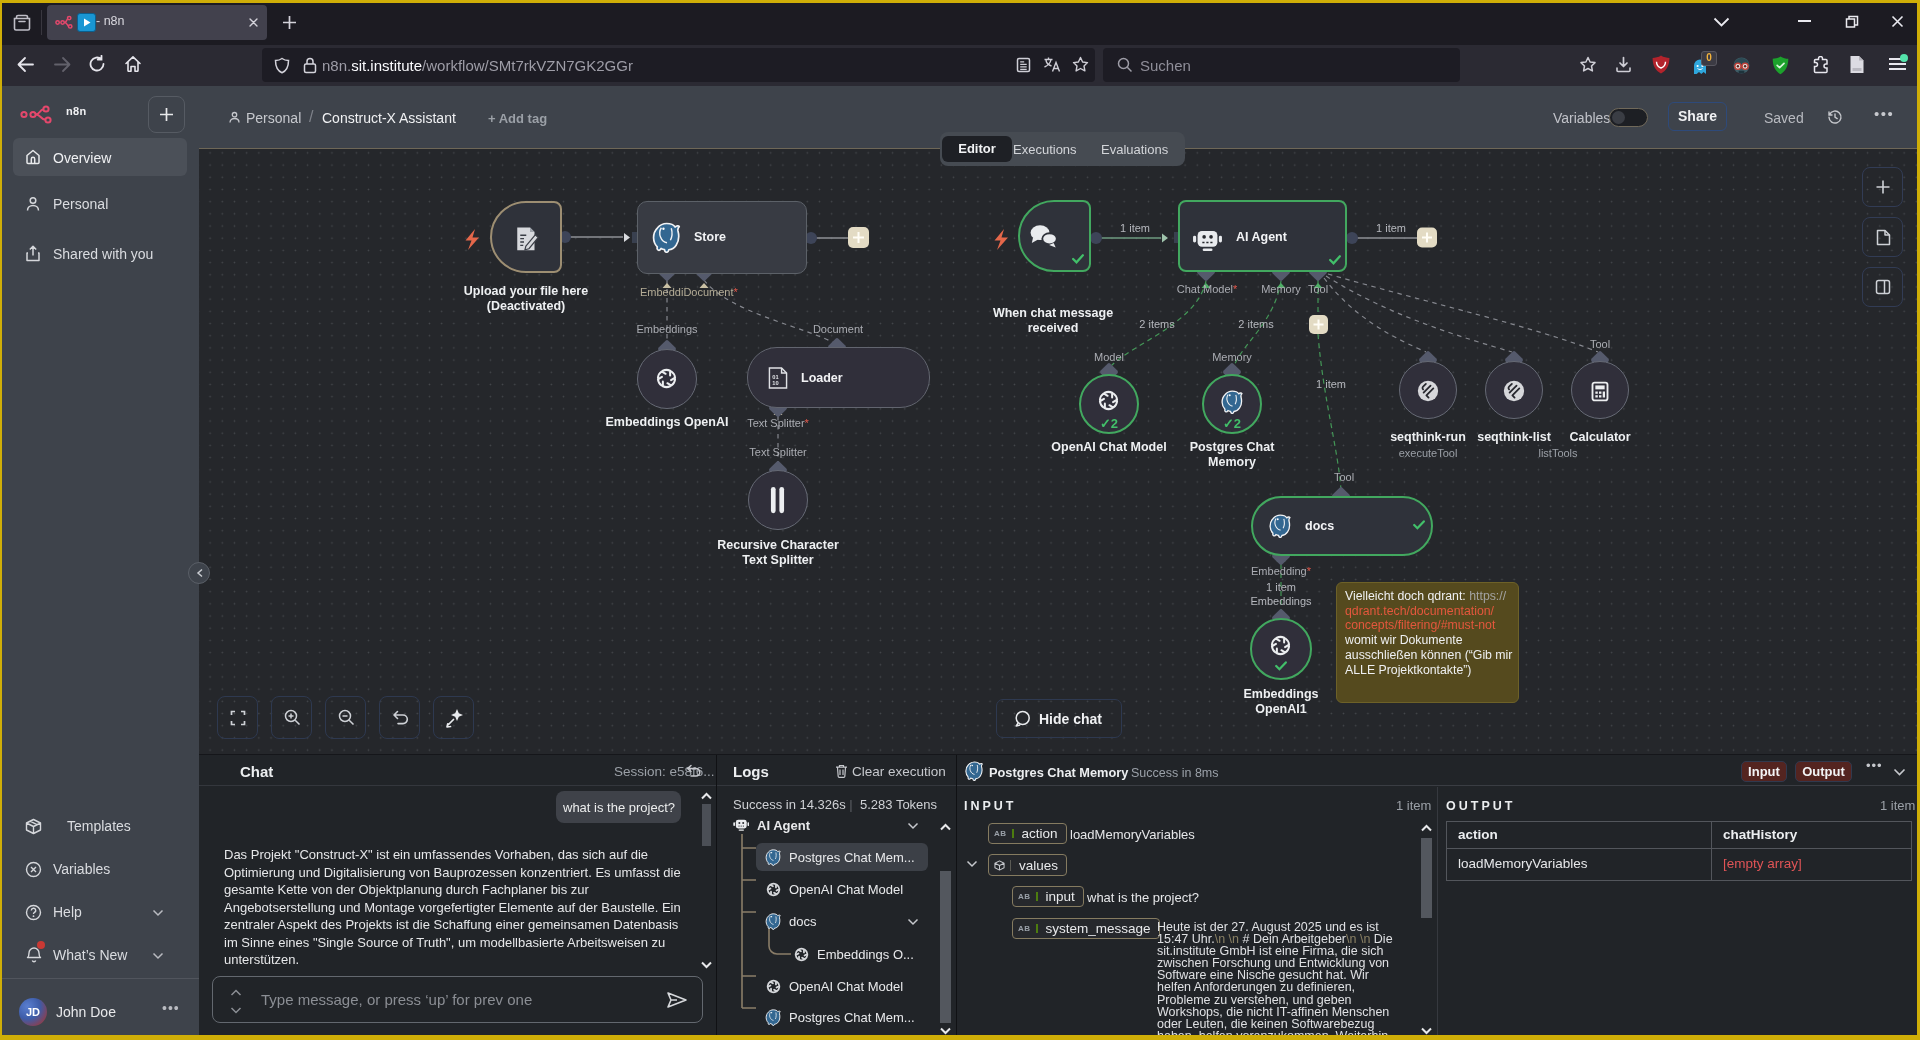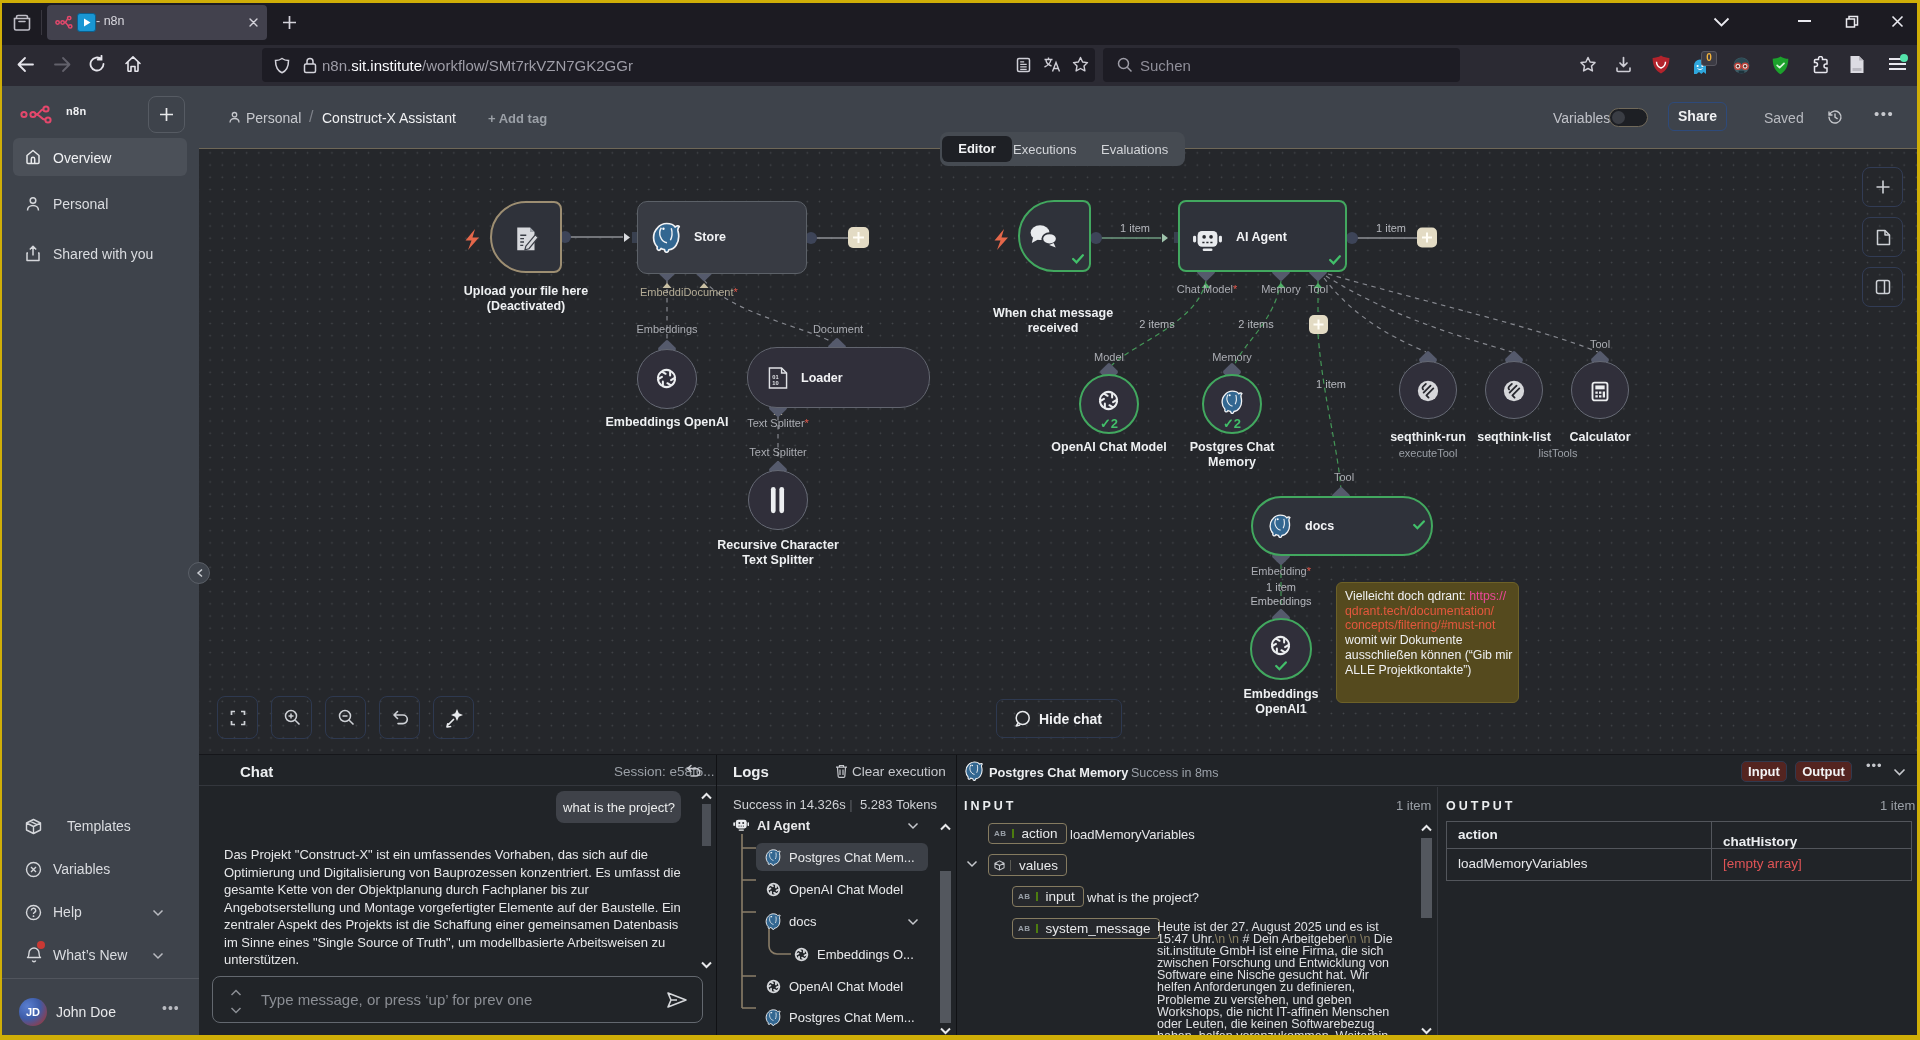--- a/index.html
+++ b/index.html
@@ -564,21 +564,21 @@
 <div class="ab" style="left:1428px;top:447px;transform:translateX(-50%);color:#9ba0a7;font-size:11px;">executeTool</div>
 <div class="ab nodelabel" style="left:1514px;top:430px;transform:translateX(-50%);">seqthink-list</div>
 <div class="ab" style="left:1514px;top:447px;transform:translateX(-50%);color:#9ba0a7;font-size:11px;margin-left:44px;">listTools</div>
 <div class="ab nodelabel" style="left:1600px;top:430px;transform:translateX(-50%);">Calculator</div>
 <div class="ab portlabel" style="left:1281px;top:565px;transform:translateX(-50%);">Embedding<span style="color:#e4574a">*</span></div>
 <div class="ab itemslabel" style="left:1281px;top:581px;transform:translateX(-50%);">1 item</div>
 <div class="ab itemslabel" style="left:1281px;top:595px;transform:translateX(-50%);">Embeddings</div>
 <div class="ab nodelabel" style="left:1281px;top:687px;transform:translateX(-50%);">Embeddings<br>OpenAI1</div>
 
 <div class="ab" style="left:1336px;top:582px;width:183px;height:121px;background:#554a1e;border:1px solid #6d6128;border-radius:6px;box-sizing:border-box;"></div>
-<div class="ab" style="left:1345px;top:589px;width:176px;font-size:12.3px;line-height:14.7px;color:#eff0f2;white-space:nowrap;overflow:hidden;">Vielleicht doch qdrant: <span style="color:#ec4899">https://</span><br><span style="color:#e4573d">qdrant.tech/documentation/<br>concepts/filtering/#must-not</span><br>womit wir Dokumente<br>ausschließen können (“Gib mir<br>ALLE Projektkontakte”)</div>
+<div class="ab" style="left:1345px;top:589px;width:176px;font-size:12.3px;line-height:14.7px;color:#eff0f2;white-space:nowrap;overflow:hidden;">Vielleicht doch qdrant: <span style="color:#a3a3a3">https://</span><br><span style="color:#e4573d">qdrant.tech/documentation/<br>concepts/filtering/#must-not</span><br>womit wir Dokumente<br>ausschließen können (“Gib mir<br>ALLE Projektkontakte”)</div>
 
 <div class="ab" id="panels"></div>
 <div class="ab" style="left:199px;top:754px;width:1719px;height:1px;background:#15161a;"></div>
 <div class="ab" style="left:716px;top:755px;width:1px;height:280px;background:#101114;"></div>
 <div class="ab" style="left:956px;top:755px;width:1px;height:280px;background:#101114;"></div>
 
 <div class="ab phead" style="left:199px;width:517px;"></div>
 <div class="ab ptitle" style="left:240px;top:763px;">Chat</div>
 <div class="ab dim" style="left:570px;top:764px;font-size:13.5px;margin-left:44px;">Session: e58f6...</div>
 <svg class="ab" style="left:686px;top:764px" width="15" height="14" viewBox="0 0 15 14">
@@ -715,21 +715,21 @@
     </svg>
 <div class="ab" style="left:1421px;top:838px;width:11px;height:80px;background:#53575e;"></div>
 <svg class="ab" style="left:1420px;top:1026px" width="13" height="10" viewBox="0 0 13 10">
       <path d="M2 2.5 L6.5 7 L11 2.5" stroke="#e8e9eb" stroke-width="2" fill="none"></path>
     </svg>
 
 <div class="ab" style="left:1446px;top:821px;width:466px;height:60px;border:1px solid #53565c;box-sizing:border-box;">
   <div style="position:absolute;left:0;top:26px;width:100%;height:1px;background:#53565c;"></div>
   <div style="position:absolute;left:264px;top:0;width:1px;height:100%;background:#53565c;"></div>
   <div style="position:absolute;left:11px;top:5px;font-size:13.5px;font-weight:bold;color:#eceef0;">action</div>
-  <div style="position:absolute;left:276px;top:12px;font-size:13.5px;font-weight:bold;color:#eceef0;">chatHistory</div>
+  <div style="position:absolute;left:276px;top:5px;font-size:13.5px;font-weight:bold;color:#eceef0;">chatHistory</div>
   <div style="position:absolute;left:11px;top:34px;font-size:13.5px;color:#e6e7e9;">loadMemoryVariables</div>
   <div style="position:absolute;left:276px;top:34px;font-size:13.5px;color:#e05456;">[empty array]</div>
 </div>
 
 <div class="ab" style="left:0;top:0;width:1920px;height:3px;background:#cfae07;"></div>
 <div class="ab" style="left:0;top:1035px;width:1920px;height:5px;background:#cfae07;"></div>
 <div class="ab" style="left:0;top:0;width:2px;height:1040px;background:#cfae07;"></div>
 <div class="ab" style="left:1917px;top:0;width:3px;height:1040px;background:#cfae07;"></div>
 </div>
 

